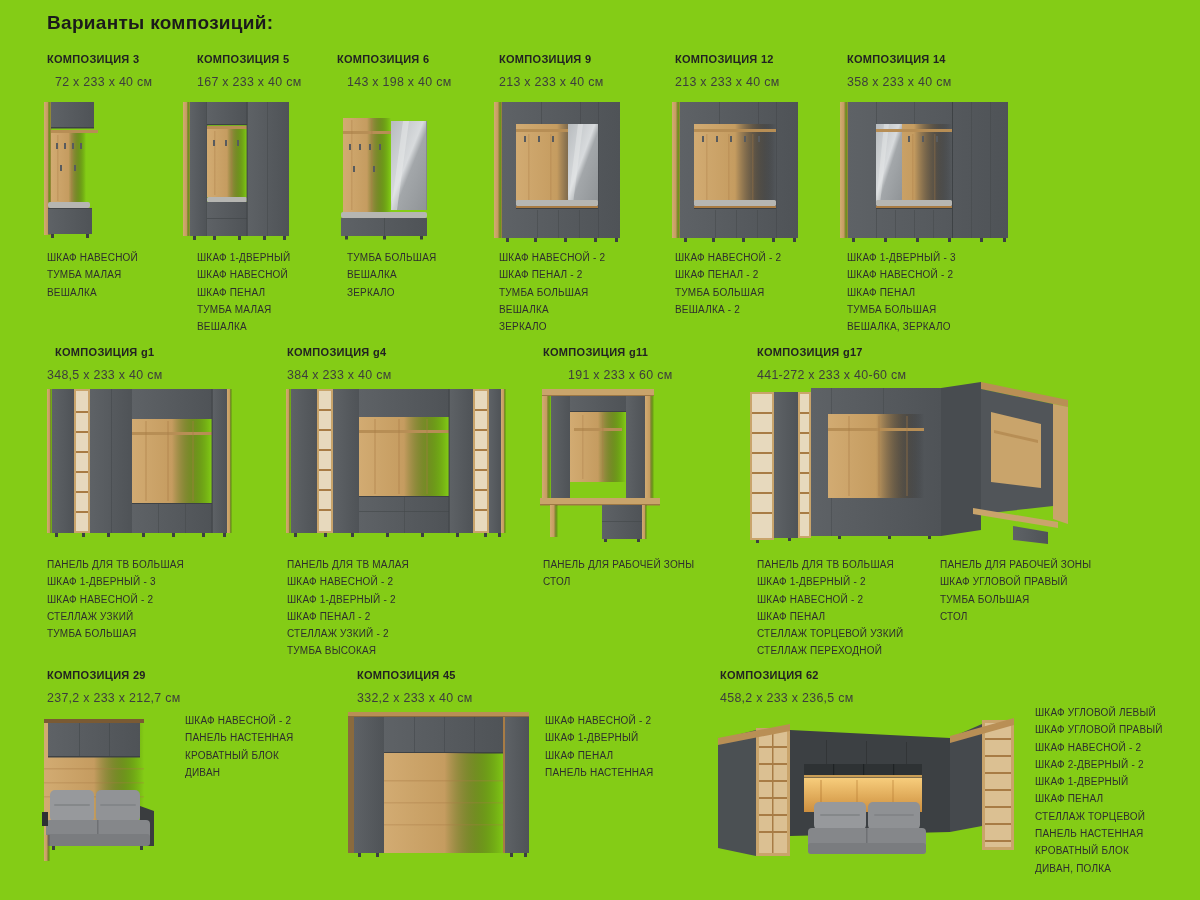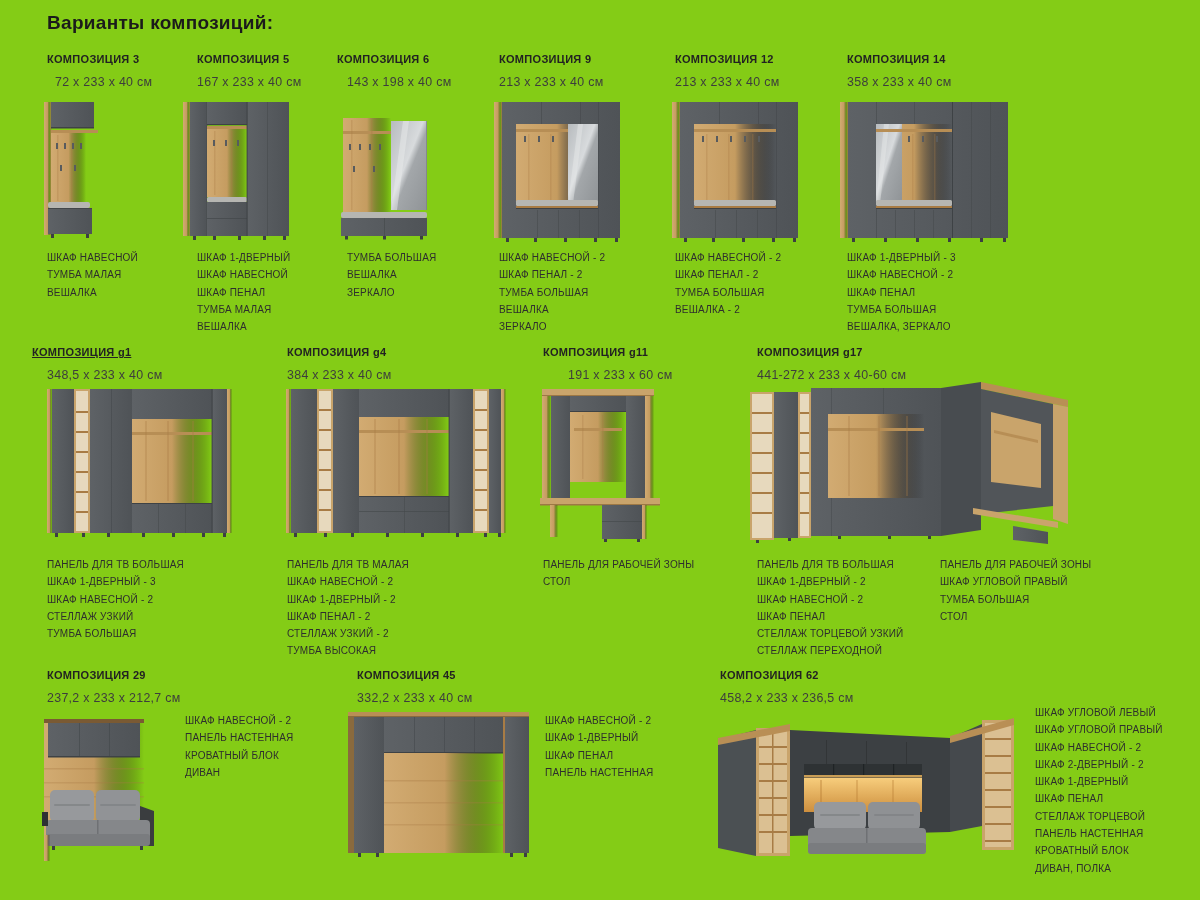--- a/index.html
+++ b/index.html
@@ -239,21 +239,21 @@
   <div class="abs ilist" style="left:675px;top:249px;">ШКАФ НАВЕСНОЙ - 2
 ШКАФ ПЕНАЛ - 2
 ТУМБА БОЛЬШАЯ
 ВЕШАЛКА - 2</div>
   <div class="abs ilist" style="left:847px;top:249px;">ШКАФ 1-ДВЕРНЫЙ - 3
 ШКАФ НАВЕСНОЙ - 2
 ШКАФ ПЕНАЛ
 ТУМБА БОЛЬШАЯ
 ВЕШАЛКА, ЗЕРКАЛО</div>
 
-  <div class="abs card-title" style="left:32px;top:346px;text-decoration:underline;">КОМПОЗИЦИЯ g1</div>
+  <div class="abs card-title" style="left:55px;top:346px;">КОМПОЗИЦИЯ g1</div>
   <div class="abs card-dims" style="left:47px;top:368px;">348,5 x 233 x 40 см</div>
   <div class="abs card-title" style="left:287px;top:346px;">КОМПОЗИЦИЯ g4</div>
   <div class="abs card-dims" style="left:287px;top:368px;">384 x 233 x 40 см</div>
   <div class="abs card-title" style="left:543px;top:346px;text-align:right;">КОМПОЗИЦИЯ g11</div>
   <div class="abs card-dims" style="left:543px;top:368px;margin-left:25px;">191 x 233 x 60 см</div>
   <div class="abs card-title" style="left:757px;top:346px;">КОМПОЗИЦИЯ g17</div>
   <div class="abs card-dims" style="left:757px;top:368px;">441-272 x 233 x 40-60 см</div>
 
   <svg class="abs" style="left:47px;top:386px;" width="185" height="152" viewBox="0 0 185 152">
     <rect x="0" y="3" width="5" height="144" fill="url(#oakV)"></rect>

